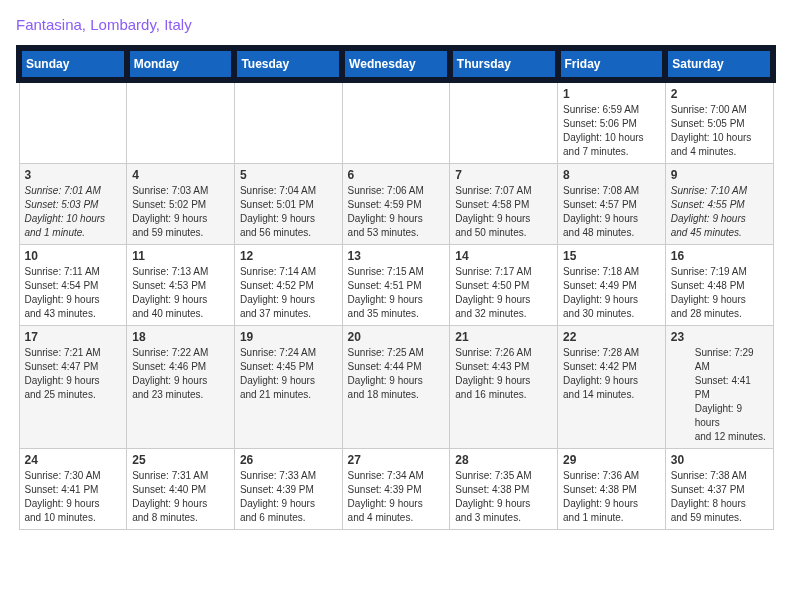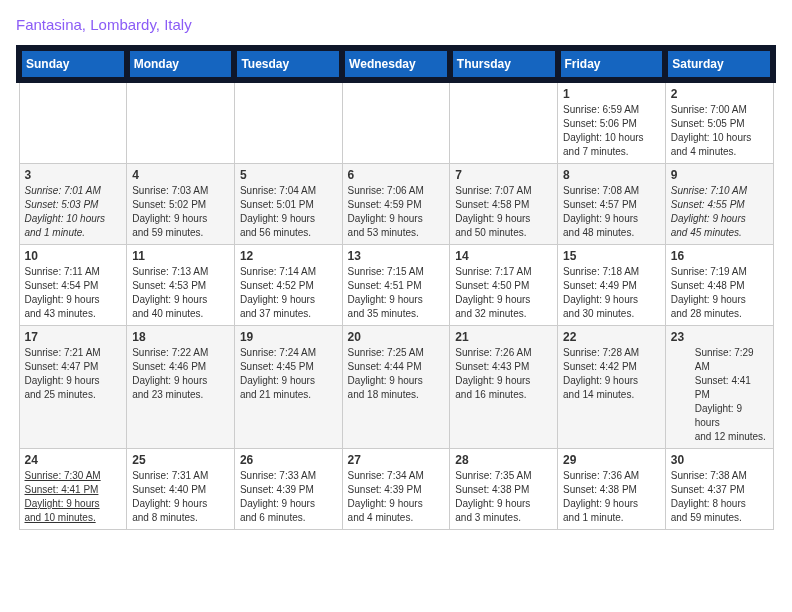--- a/index.html
+++ b/index.html
@@ -273,21 +273,21 @@
           <span class="day-num">23</span>
           <div class="day-info" style="white-space: pre-line; margin-left: 24px;">Sunrise: 7:29 AM
 Sunset: 4:41 PM
 Daylight: 9 hours
 and 12 minutes.</div>
         </td>
       </tr>
       <tr>
         <td>
           <span class="day-num">24</span>
-          <div class="day-info" style="white-space: pre-line; text-decoration: underline;">Sunrise: 7:30 AM
+          <div class="day-info" style="white-space: pre-line;">Sunrise: 7:30 AM
 Sunset: 4:41 PM
 Daylight: 9 hours
 and 10 minutes.</div>
         </td>
         <td>
           <span class="day-num">25</span>
           <div class="day-info" style="white-space: pre-line;">Sunrise: 7:31 AM
 Sunset: 4:40 PM
 Daylight: 9 hours
 and 8 minutes.</div>

